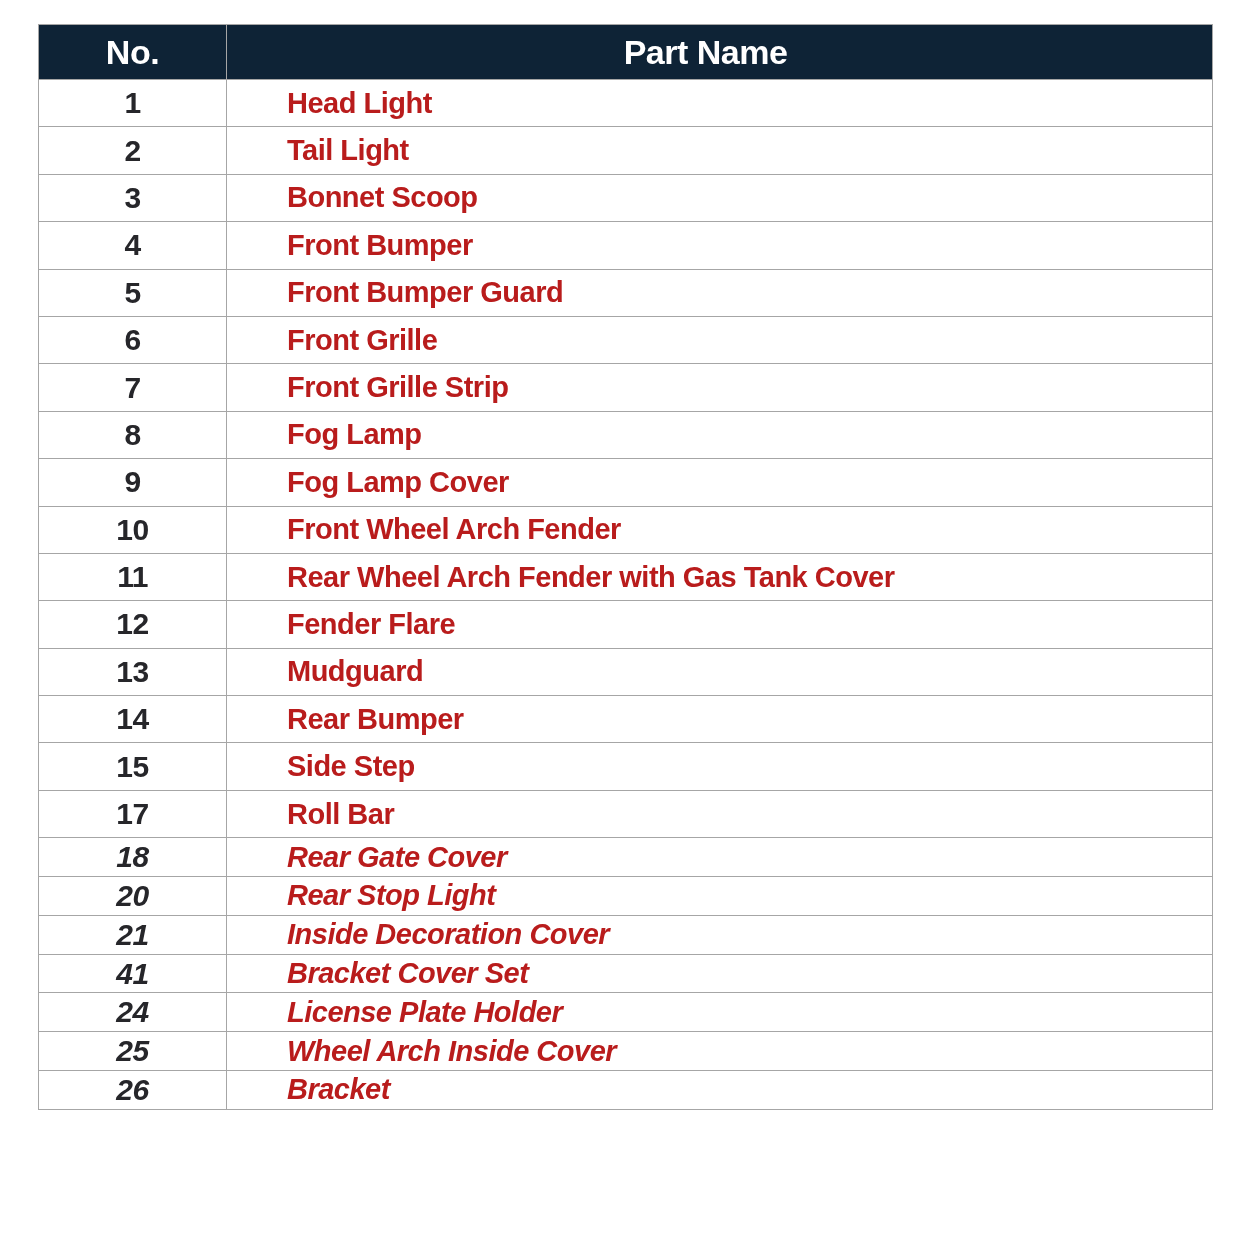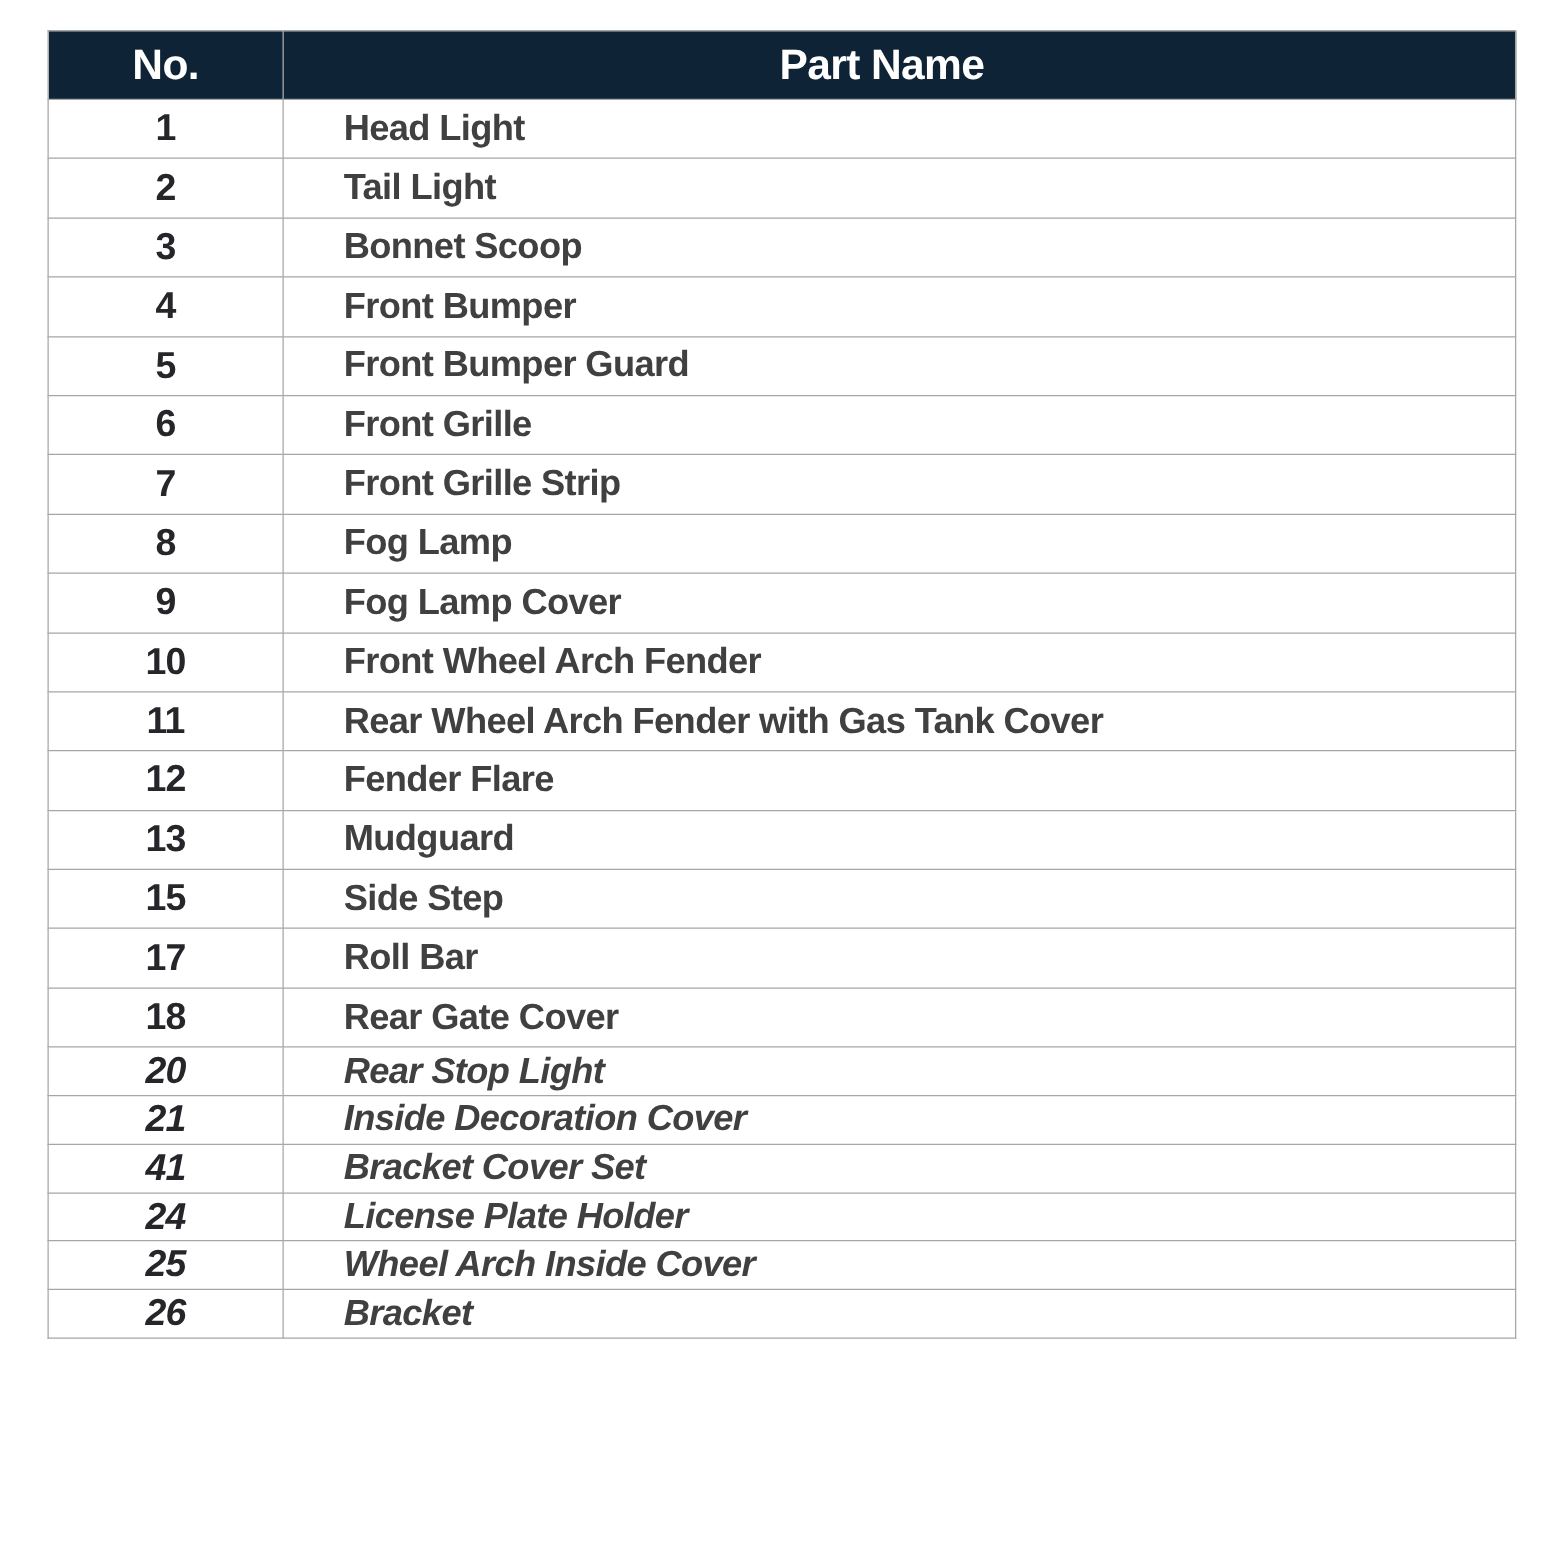--- a/index.html
+++ b/index.html
@@ -54,25 +54,25 @@
   td.cell-no {
     text-align: center;
     font-size: 30px;
     font-weight: 700;
     letter-spacing: -0.5px;
     color: #26262a;
   }
 
   td.cell-name {
     text-align: left;
-    padding-left: 48px;
+    padding-left: 60px;
     font-size: 29px;
     font-weight: 700;
     letter-spacing: -0.5px;
-    color: #404040;
+    color: #b91c1c;
     white-space: nowrap;
     overflow: hidden;
   }
 </style>
 </head>
 <body>
 
 <div class="page">
   <table class="parts-table">
     <colgroup>
@@ -132,20 +132,24 @@
   </tr>
         <tr>
     <td class="cell-no">12</td>
     <td class="cell-name">Fender Flare</td>
   </tr>
         <tr>
     <td class="cell-no">13</td>
     <td class="cell-name">Mudguard</td>
   </tr>
         <tr>
+    <td class="cell-no">14</td>
+    <td class="cell-name">Rear Bumper</td>
+  </tr>
+        <tr>
     <td class="cell-no">15</td>
     <td class="cell-name">Side Step</td>
   </tr>
         <tr>
     <td class="cell-no">17</td>
     <td class="cell-name">Roll Bar</td>
   </tr>
         <tr>
     <td class="cell-no">18</td>
     <td class="cell-name">Rear Gate Cover</td>

